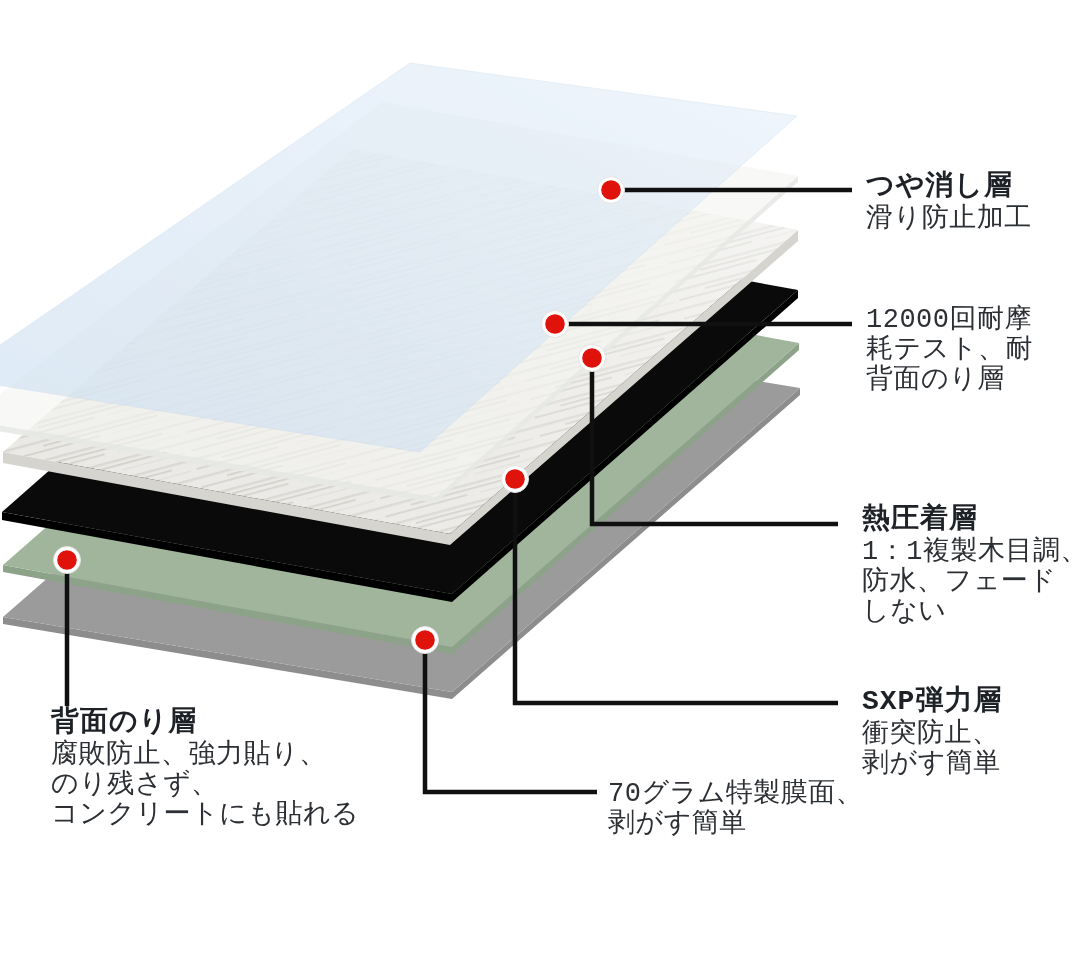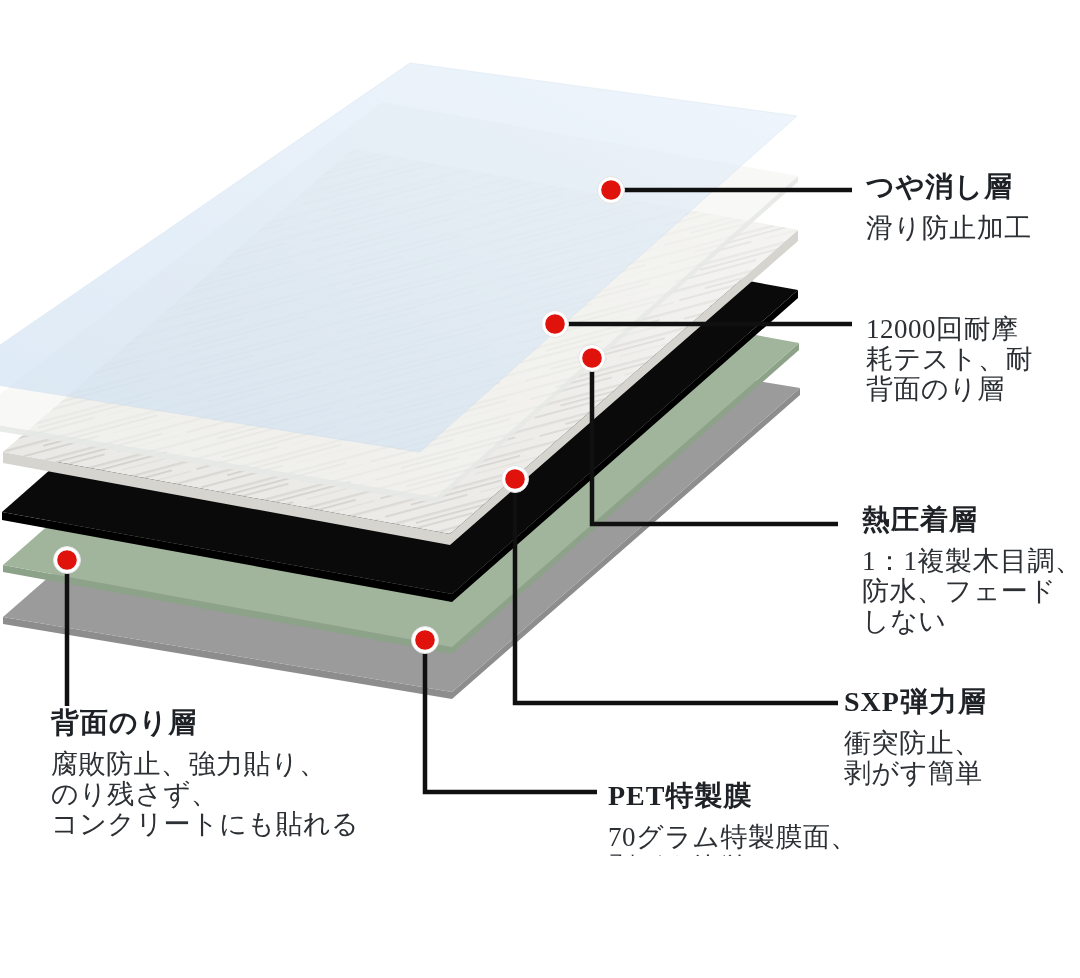--- a/index.html
+++ b/index.html
@@ -1,33 +1,33 @@
 <!DOCTYPE html>
 <html><head>
 <meta charset="utf-8">
 <style>
   html,body{margin:0;padding:0;background:#ffffff;}
   .stage{
     position:relative;width:1080px;height:856px;background:#ffffff;
-    overflow:hidden;font-family:Liberation Serif, serif;
+    overflow:hidden;font-family:Liberation Mono, monospace;
   }
   .stage svg{position:absolute;left:0;top:0;}
   .callout{position:absolute;}
   .callout .t{
     font-size:28px;font-weight:700;line-height:34px;letter-spacing:1px;
     color:#1e2226;white-space:nowrap;
   }
   .callout .d{
-    font-size:27px;font-weight:400;line-height:30px;margin-top:9px;
+    font-size:27px;font-weight:400;line-height:30px;
     letter-spacing:.5px;color:#2c3034;white-space:pre-line;
   }
   .c1{left:866px;top:170px;}
   .c2{left:866px;top:305px;}
   .c3{left:862px;top:503px;width:230px;}
-  .c4{left:844px;top:685px;}
+  .c4{left:862px;top:685px;}
   .c5{left:608px;top:779px;}
   .c6{left:51px;top:706px;}
 </style>
 </head>
 <body>
 
 <div class="stage">
 
   <svg width="1080" height="978" viewBox="0 0 1080 978">
     <defs>
@@ -118,21 +118,20 @@
 しない</div>
   </div>
 
   <div class="callout c4">
     <div class="t">SXP弾力層</div>
     <div class="d">衝突防止、
 剥がす簡単</div>
   </div>
 
   <div class="callout c5">
-    <div class="t">PET特製膜</div>
     <div class="d">70グラム特製膜面、
 剥がす簡単</div>
   </div>
 
   <div class="callout c6">
     <div class="t">背面のり層</div>
     <div class="d">腐敗防止、強力貼り、
 のり残さず、
 コンクリートにも貼れる</div>
   </div>

